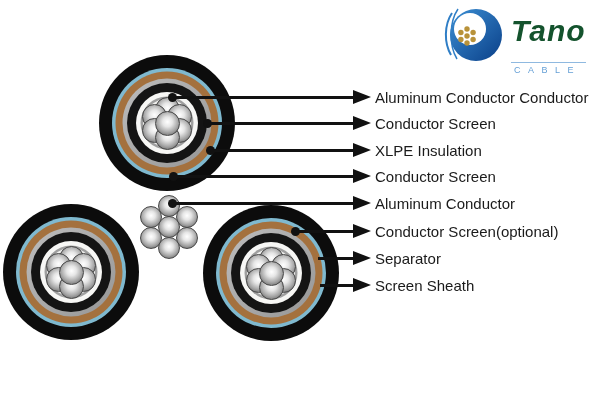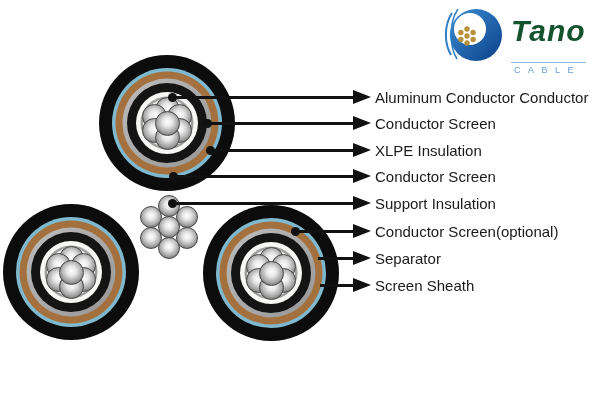--- a/index.html
+++ b/index.html
@@ -137,21 +137,21 @@
     <span class="dot"></span>
     <span class="shaft"></span>
     <span class="head"></span>
     <span class="label">Conductor Screen</span>
   </div>
 
   <div class="arrow-row" style="top:195px;left:172px;width:199px">
     <span class="dot"></span>
     <span class="shaft"></span>
     <span class="head"></span>
-    <span class="label">Support Insulation</span>
+    <span class="label">Aluminum Conductor</span>
   </div>
 
   <div class="arrow-row" style="top:223px;left:295px;width:76px">
     <span class="dot"></span>
     <span class="shaft"></span>
     <span class="head"></span>
     <span class="label">Conductor Screen(optional)</span>
   </div>
 
   <div class="arrow-row" style="top:250px;left:318px;width:53px">

